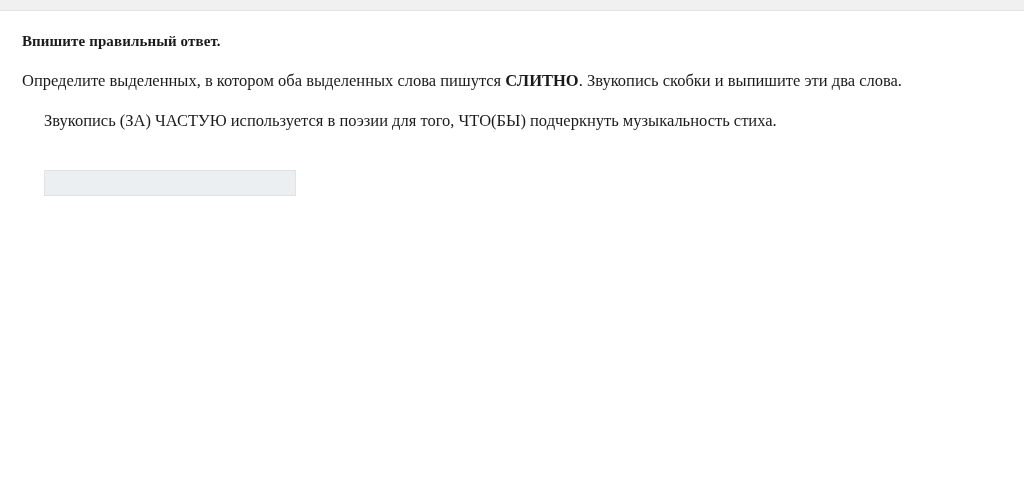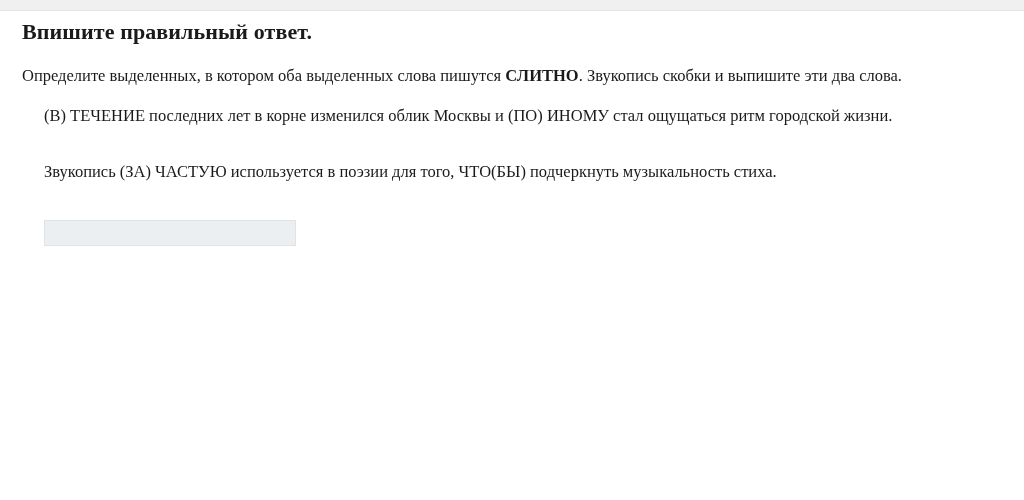--- a/index.html
+++ b/index.html
@@ -21,22 +21,22 @@
     background: #f0f0f0;
     border-bottom: 1px solid #e2e2e2;
   }
   .page {
     padding: 0 22px;
     box-sizing: border-box;
   }
   .task-title {
     font-family: "Liberation Serif", serif;
     font-weight: bold;
-    font-size: 22px;
-    margin-top: 8px;
+    font-size: 15px;
+    margin-top: 22px;
     margin-bottom: 0;
     letter-spacing: 0.1px;
   }
   .task-instruction {
     font-size: 16.5px;
     margin-top: 20px;
     margin-bottom: 0;
     line-height: 1.3;
   }
   .task-instruction .bold {
@@ -72,21 +72,20 @@
 
 <div class="top-bar"></div>
 
 <div class="page">
 
   <h1 class="task-title">Впишите правильный ответ.</h1>
 
   <p class="task-instruction"><span>Определите выделенных, в котором оба выделенных слова пишутся </span><span class="bold">СЛИТНО</span><span>. Звукопись скобки и выпишите эти два слова.</span></p>
 
   <div class="options">
-    <p class="option">(В) ТЕЧЕНИЕ последних лет в корне изменился облик Москвы и (ПО) ИНОМУ стал ощущаться ритм городской жизни.</p>
     <p class="option">Звукопись (ЗА) ЧАСТУЮ используется в поэзии для того, ЧТО(БЫ) подчеркнуть музыкальность стиха.</p>
   </div>
 
   <div class="answer-box">
     <input type="text" style="width: 100%; height: 100%; border: none; background: transparent; outline: none; font-family: &quot;Liberation Serif&quot;, serif; font-size: 15px; padding: 0px 6px; box-sizing: border-box;" placeholder="">
   </div>
 
 </div>
 
 </body></html>

